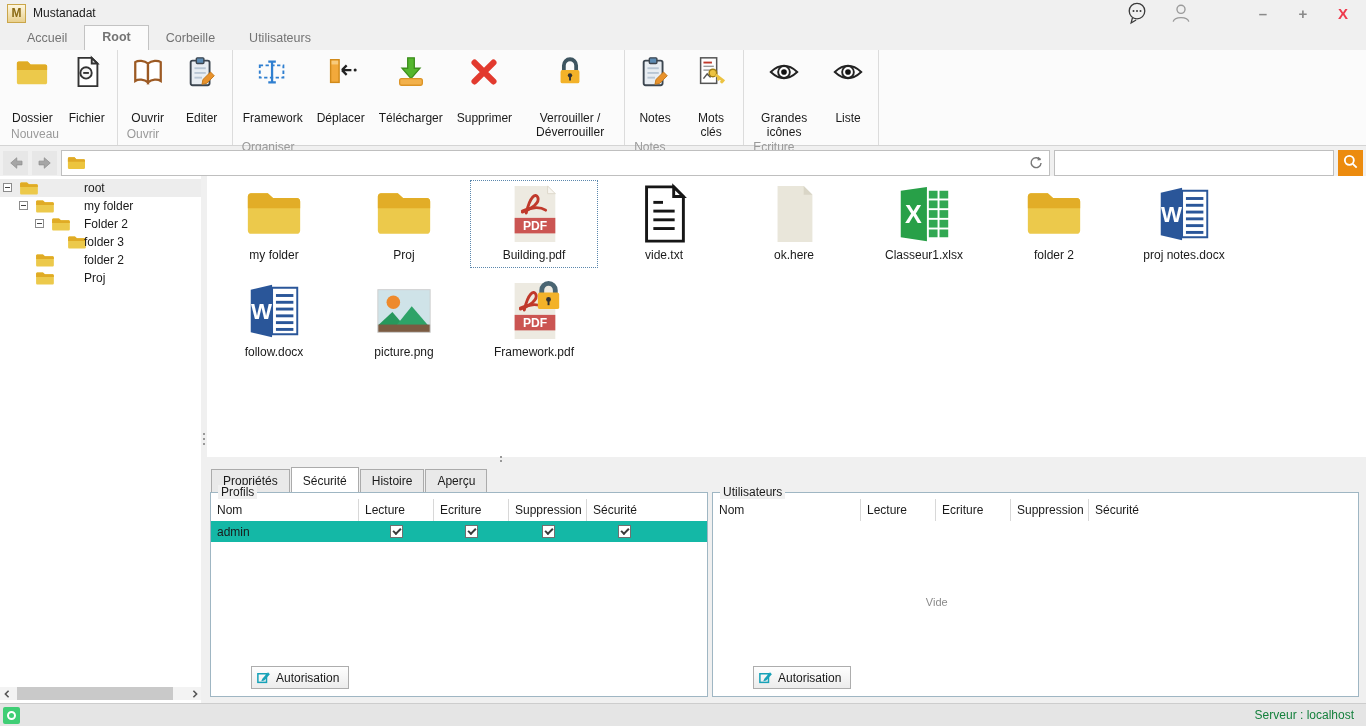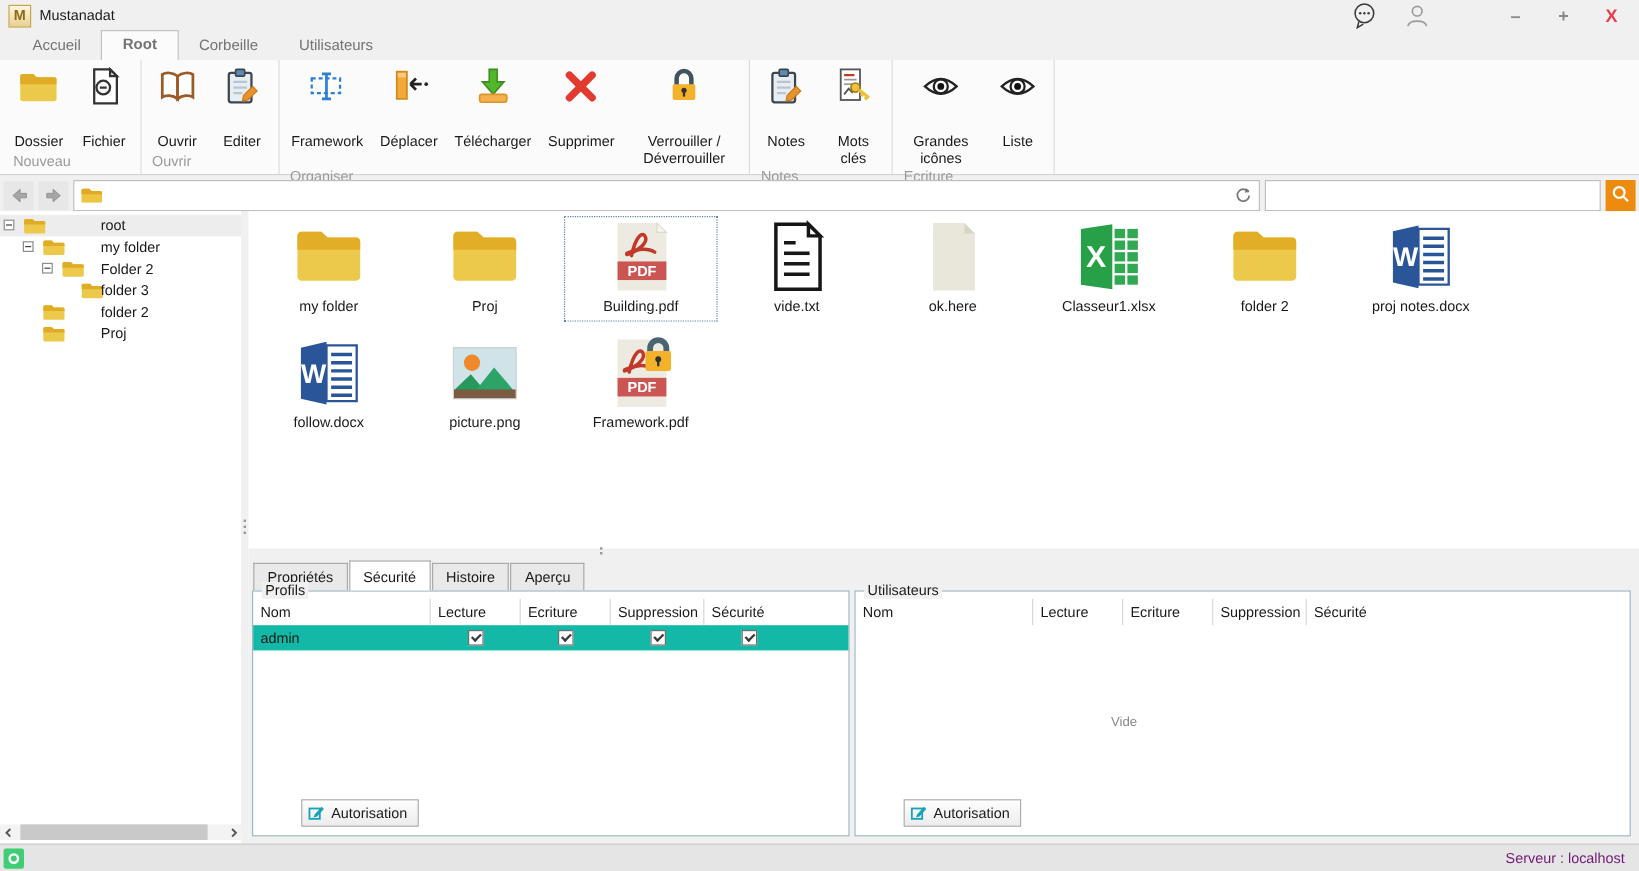--- a/index.html
+++ b/index.html
@@ -90,21 +90,21 @@
       border-left:2px solid #3a3a3a;border-bottom:2px solid #3a3a3a;transform:rotate(-45deg);}
   .empty-label{position:absolute;left:33%;top:103px;color:#8a8a8a;font-size:11px;}
   .authbtn{position:absolute;left:7px;bottom:7px;height:21px;display:flex;align-items:center;gap:5px;
       padding:0 9px 0 4px;border:1px solid #adadad;background:linear-gradient(#fefefe,#ececec);font-size:12px;margin-left:33px;}
   .authbtn svg{width:15px;height:15px;}
 
   
   .statusbar{position:absolute;left:0;right:0;bottom:0;height:23px;background:#e5e5e5;border-top:1px solid #cdcdcd;display:flex;align-items:center;box-sizing:border-box;}
   .statgreen{width:17px;height:17px;margin-left:3px;background:#3fce75;border-radius:2px;position:relative;}
   .statgreen::after{content:"";position:absolute;left:4px;top:4px;width:9px;height:9px;border-radius:50%;border:2.5px solid #fff;box-sizing:border-box;}
-  .server{margin-left:auto;margin-right:12px;color:#701a75;}
+  .server{margin-left:auto;margin-right:12px;color:#15803d;}
 </style>
 </head>
 <body>
 
 <div id="app">
 
   <div class="titlebar">
     <div class="logo">M</div>
     <div class="apptitle">Mustanadat</div>
     <div class="tb-right">

